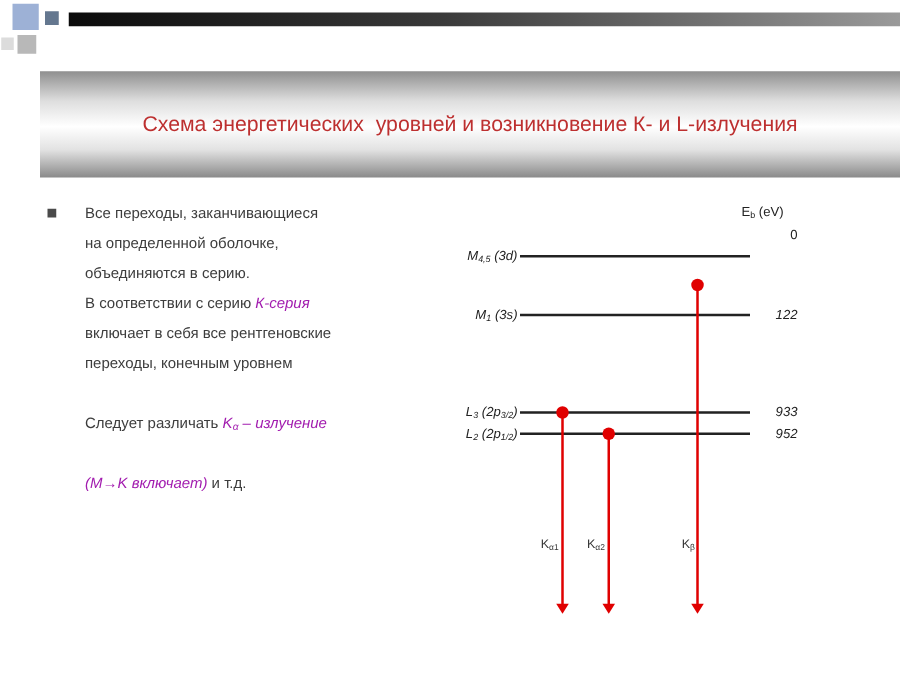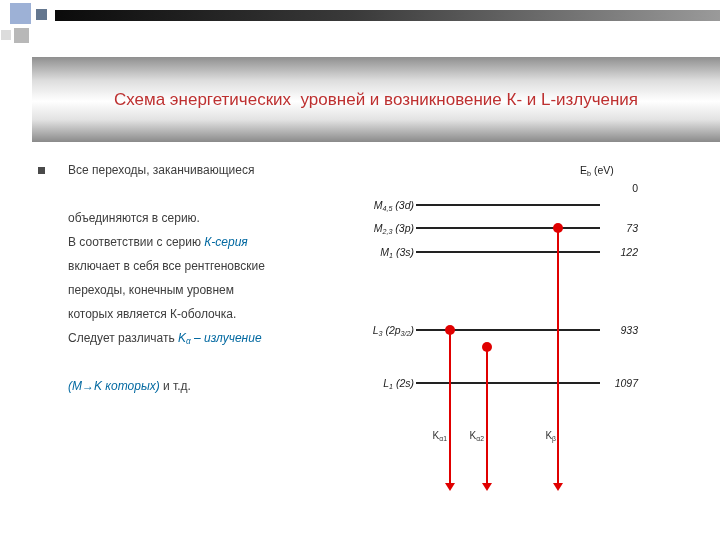--- a/index.html
+++ b/index.html
@@ -22,27 +22,27 @@
   
   .header-band{position:absolute;left:32px;top:57px;right:0;height:85px;
     background:linear-gradient(180deg,#8f8f8f 0%,#dedede 28%,#ffffff 52%,#e2e2e2 74%,#8a8a8a 100%);
     display:flex;align-items:center;justify-content:center;}
   .title{color:#bd3030;font-size:17px;white-space:pre;text-align:right;}
 
   
   .bullet-item{position:absolute;left:38px;top:158px;width:312px;}
   .bullet-marker{position:absolute;left:0;top:9px;width:7px;height:7px;background:#4a4a4a;}
   .para{margin:0 0 0 30px;font-size:12px;line-height:24px;color:#3d3d3d;}
-  .red-i{color:#0369a1;font-style:italic;text-align:right;}
+  .red-i{color:#a21caf;font-style:italic;text-align:right;}
   sub{font-size:0.68em;line-height:0;vertical-align:-0.25em;}
 
   
   .diagram{position:absolute;left:350px;top:160px;width:310px;height:350px;
     font-size:10.5px;color:#222;}
-  .axis-label{position:absolute;left:230px;top:4px;width:60px;text-align:left;}
+  .axis-label{position:absolute;left:230px;top:4px;width:60px;text-align:center;}
   .axis-zero{position:absolute;left:248px;top:22px;width:40px;text-align:right;}
   .level{position:absolute;left:0;width:100%;height:14px;font-style:italic;}
   .lvl-label{position:absolute;left:0;top:0;width:64px;text-align:right;line-height:14px;white-space:nowrap;}
   .lvl-line{position:absolute;left:66px;top:6px;width:184px;height:2px;background:#222;}
   .lvl-energy{position:absolute;left:248px;top:0;width:40px;text-align:right;line-height:14px;}
 
   .transition{position:absolute;width:0;}
   .t-dot{position:absolute;left:-5px;top:-5px;width:10px;height:10px;border-radius:50%;background:#e00000;}
   .t-stem{position:absolute;left:-1px;top:0;width:2px;height:calc(100% - 7px);background:#e00000;}
   .t-head{position:absolute;left:-5px;bottom:0;width:0;height:0;
@@ -61,61 +61,56 @@
   <div class="sq sq-light"></div>
 
   <div class="header-band">
     <div class="title">Схема энергетических  уровней и возникновение К- и L-излучения</div>
   </div>
 
   <div class="bullet-item">
     <span class="bullet-marker"></span>
     <p class="para">
       <span>Все переходы, заканчивающиеся</span><br>
-      <br>
+      <span>на определенной оболочке,</span><br>
       <span>объединяются в серию.</span><br>
       <span>В соответствии с серию </span><span class="red-i">К-серия</span><br>
       <span>включает в себя все рентгеновские</span><br>
       <span>переходы, конечным уровнем</span><br>
-      <span>которых является К-оболочка.</span><br>
+      <br>
       <span>Следует различать </span><span class="red-i"><span>K</span><sub>α</sub><span> – излучение</span></span><br>
       <br>
-      <span class="red-i">(M→K которых)</span><span> и т.д.</span>
+      <span class="red-i">(M→K включает)</span><span> и т.д.</span>
     </p>
   </div>
 
   <div class="diagram">
 
     <div class="axis-label"><span>E</span><sub>b</sub><span> (eV)</span></div>
     <div class="axis-zero">0</div>
 
     <div class="level" style="top:38px">
       <span class="lvl-label"><span>M</span><sub>4,5</sub><span> (3d)</span><sub></sub><span></span></span>
       <span class="lvl-line"></span>
       <span class="lvl-energy"></span>
     </div>
-    <div class="level" style="top:61px">
-      <span class="lvl-label"><span>M</span><sub>2,3</sub><span> (3p)</span><sub></sub><span></span></span>
-      <span class="lvl-line"></span>
-      <span class="lvl-energy">73</span>
-    </div>
     <div class="level" style="top:85px">
       <span class="lvl-label"><span>M</span><sub>1</sub><span> (3s)</span><sub></sub><span></span></span>
       <span class="lvl-line"></span>
       <span class="lvl-energy">122</span>
     </div>
     <div class="level" style="top:163px">
       <span class="lvl-label"><span>L</span><sub>3</sub><span> (2p</span><sub>3/2</sub><span>)</span></span>
       <span class="lvl-line"></span>
       <span class="lvl-energy">933</span>
     </div>
-    <div class="level" style="top:216px">
-      <span class="lvl-label"><span>L</span><sub>1</sub><span> (2s)</span><sub></sub><span></span></span>
+    <div class="level" style="top:180px">
+      <span class="lvl-label"><span>L</span><sub>2</sub><span> (2p</span><sub>1/2</sub><span>)</span></span>
       <span class="lvl-line"></span>
-      <span class="lvl-energy">1097</span>
+      <span class="lvl-energy">952</span>
     </div>
 
     <div class="transition" style="left:100px;top:170px;height:161px">
       <span class="t-dot"></span>
       <span class="t-stem"></span>
       <span class="t-head"></span>
     </div>
     <div class="transition" style="left:137px;top:187px;height:144px">
       <span class="t-dot"></span>
       <span class="t-stem"></span>

